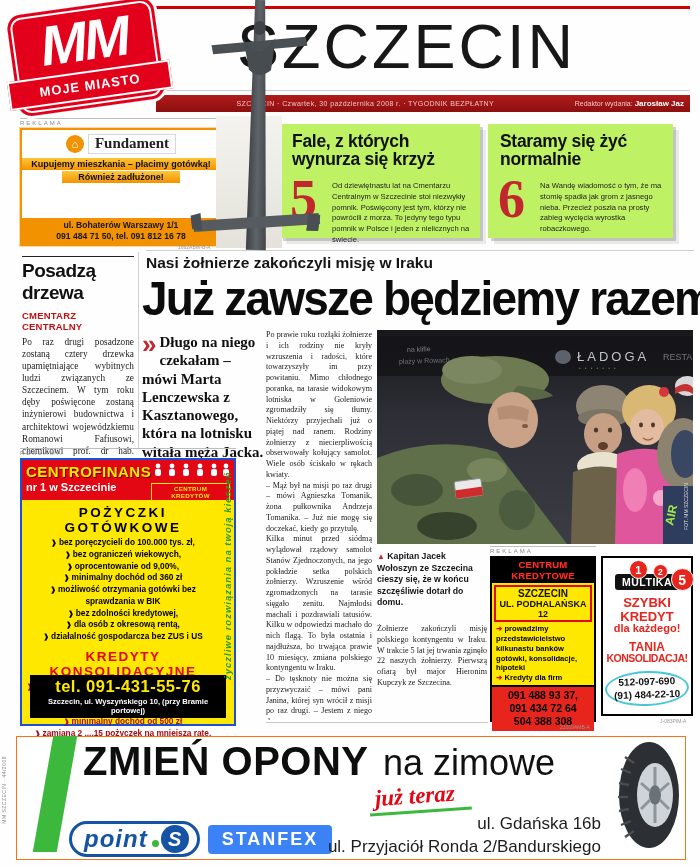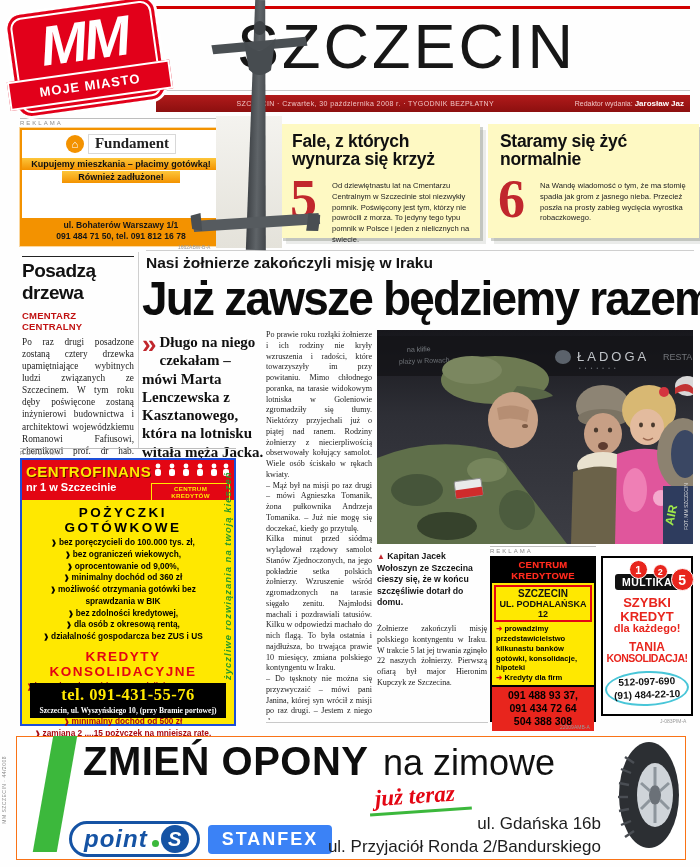--- a/index.html
+++ b/index.html
@@ -47,21 +47,21 @@
   .fund-hl2{width:60%;margin:1px auto 2px auto;}
   .fund-list{margin:1px 0 0 10px;padding:0;list-style:none;}
   .fund-list li{font-size:8.4px;font-weight:bold;color:#1a1a1a;line-height:1.35;}
   .fund-list li::before{content:"";display:inline-block;width:5px;height:5px;background:#f39200;
            margin-right:4px;}
   .fund-footer{position:absolute;left:0;right:0;bottom:0;background:#f39200;text-align:center;
            font-size:8.6px;font-weight:bold;color:#161616;padding:2px 0;line-height:1.3;}
   .tiny-code{position:absolute;font-size:5px;color:#999;}
 
   
-  .teaser{position:absolute;top:124px;height:114px;background:#fef9c3;
+  .teaser{position:absolute;top:124px;height:114px;background:#bef264;
            box-shadow:3px 3px 0 rgba(120,125,115,.35), 6px 6px 0 rgba(120,125,115,.15);}
   .teaser h2{margin:8px 10px 0 12px;font-size:17.5px;line-height:1.04;font-weight:bold;color:#101010;
            letter-spacing:-.3px;}
   .teaser .num{position:absolute;left:10px;top:48px;font-family:"Liberation Serif",serif;
            font-size:54px;font-weight:bold;color:#c1272d;line-height:1;}
   .teaser p{position:absolute;left:52px;top:57px;right:10px;margin:0;font-size:7.6px;line-height:1.42;
            color:#222;text-align:left;}
 
   
   .left-art{position:absolute;left:22px;top:256px;width:112px;}
@@ -108,21 +108,21 @@
   .cf-tag{border:1px solid #ffe800;color:#ffe800;font-size:6.2px;font-weight:bold;padding:1px 2px;
            margin-top:2px;letter-spacing:.3px;}
   .cf-body{padding:5px 14px 0 4px;text-align:center;}
   .cf-title1{font-size:13.5px;font-weight:800;letter-spacing:2.5px;color:#000;}
   .cf-title2{font-size:13.5px;font-weight:800;letter-spacing:1.5px;color:#e30613;margin-top:6px;}
   .cf-list{list-style:none;margin:2px 0 0 0;padding:0;font-size:8.3px;font-weight:800;line-height:1.42;}
   .cf-list li::before{content:"❱ ";font-size:7px;}
   .cf-list.black{color:#000;}
   .cf-list.red{color:#a80a12;}
   .cf-telbox{position:absolute;left:8px;right:8px;bottom:6px;background:#000;text-align:center;
-           padding:2px 0 3px 0;font-family:Liberation Serif, serif;}
+           padding:2px 0 3px 0;}
   .cf-tel{color:#ffe800;font-size:16.5px;font-weight:800;letter-spacing:.5px;}
   .cf-addr{color:#fff;font-size:7.6px;font-weight:bold;margin-top:1px;}
   .cf-vertical{position:absolute;right:1px;top:8px;height:215px;writing-mode:vertical-rl;
            transform:rotate(180deg);font-size:9.5px;font-style:italic;font-weight:bold;color:#2a9a28;
            letter-spacing:1px;text-align:center;}
 
   
   .ck{position:absolute;left:490px;top:556px;width:106px;height:166px;background:#000;padding:2px;
            box-sizing:border-box;}
   .ck-title{color:#ff2d1f;font-size:9.5px;font-weight:800;text-align:center;letter-spacing:.2px;
@@ -235,21 +235,21 @@
       <div>091 484 71 50, tel. 091 812 16 78</div>
     </div>
   </div>
   <div class="tiny-code" style="left:178px;top:244px;">1662ABW-B-A</div>
 
   <div class="teaser" style="left:280px;width:200px;">
     <h2>Fale, z których wynurza się krzyż</h2>
     <div class="num">5</div>
     <p>Od dziewiętnastu lat na Cmentarzu Centralnym w Szczecinie stoi niezwykły pomnik. Poświęcony jest tym, którzy nie powrócili z morza. To jedyny tego typu pomnik w Polsce i jeden z nielicznych na świecie.</p>
   </div>
-  <div class="teaser" style="left:488px;width:211px;">
+  <div class="teaser" style="left:488px;width:185px;">
     <h2>Staramy się żyć normalnie</h2>
     <div class="num">6</div>
     <p>Na Wandę wiadomość o tym, że ma stomię spadła jak grom z jasnego nieba. Przecież poszła na prosty zabieg wycięcia wyrostka robaczkowego.</p>
   </div>
 
   <div class="left-art">
     <h1>Posadzą drzewa</h1>
     <div class="kicker">CMENTARZ CENTRALNY</div>
     <p class="body"><span>Po raz drugi posadzone zostaną cztery drzewka upamiętniające wybitnych ludzi związanych ze Szczecinem. W tym roku dęby poświęcone zostaną inżynierowi budownictwa i architektowi wojewódzkiemu Romanowi Fafiusowi, chemikowi prof. dr hab. Kazimierzowi Kałuckiemu, lekkoatlecie i olimpijczykowi Wiesławowi Maniakowi oraz działaczowi Solidarności i posłowi Jerzemu Zimowskiemu. Uroczystość rozpocznie się 2 listopada o godz. 12 w kaplicy na Cmentarzu Centralnym.</span><span class="sig">LAT</span></p>
   </div>

